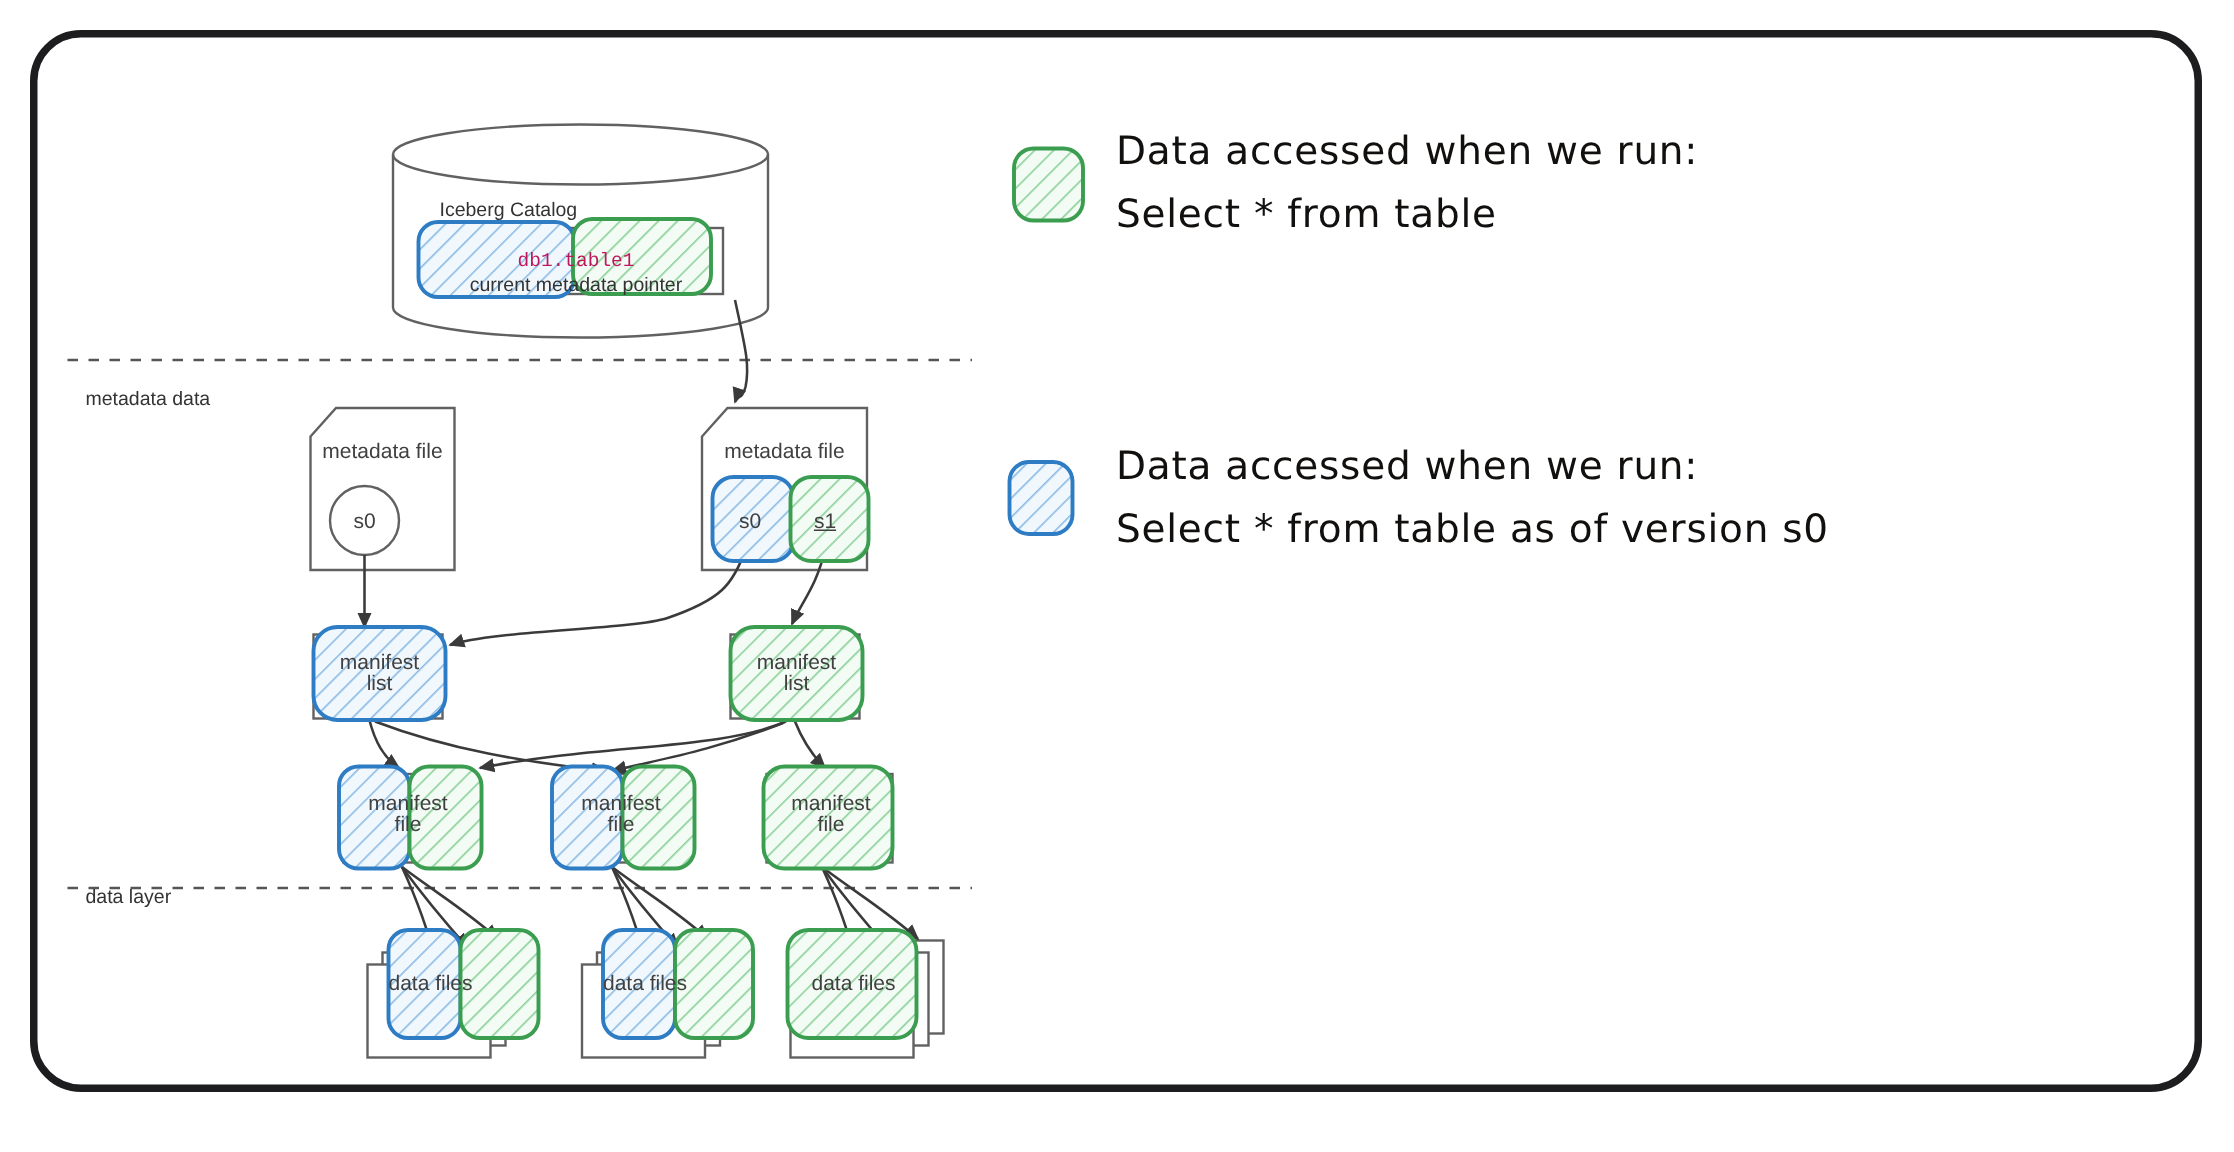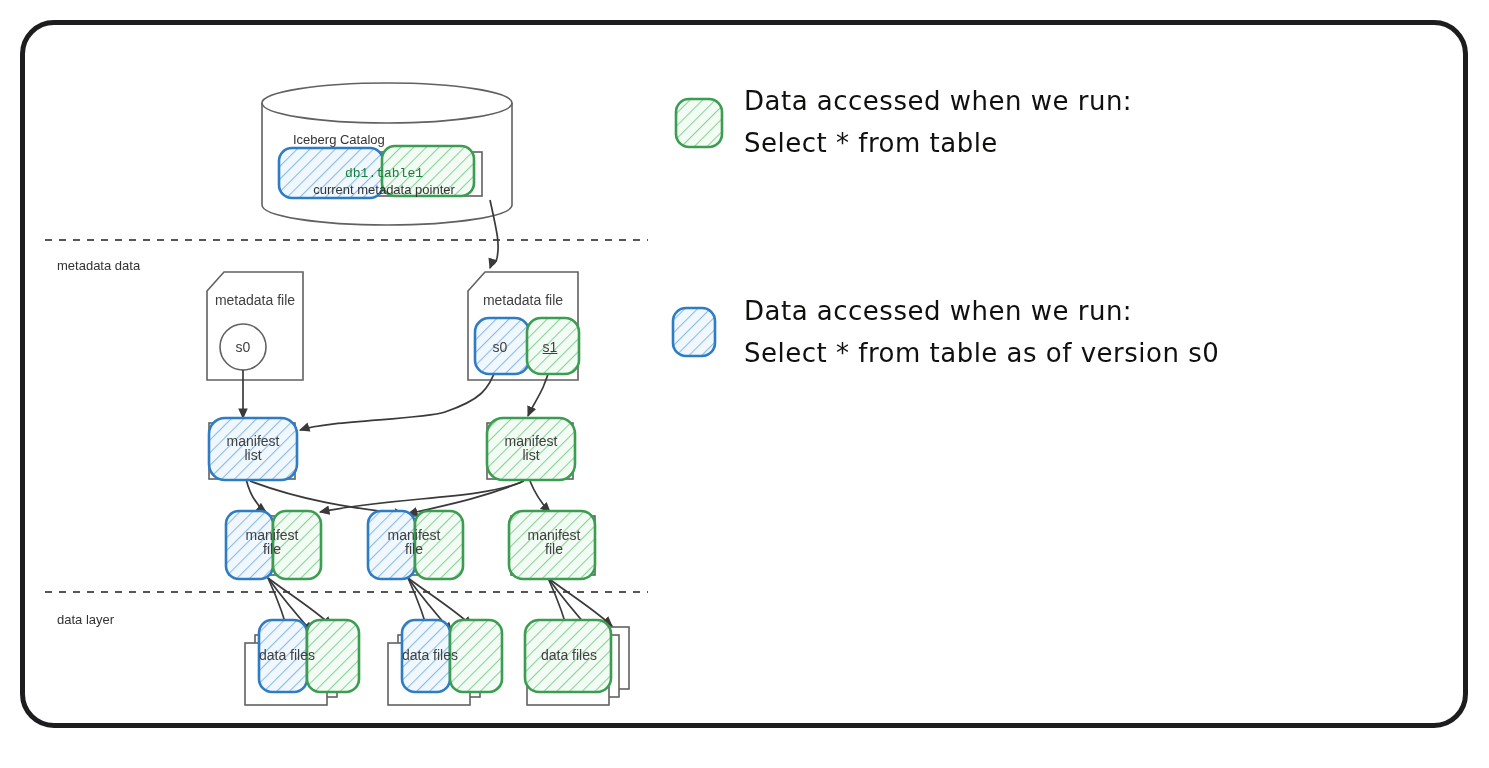--- a/index.html
+++ b/index.html
@@ -5,21 +5,21 @@
   html,body{margin:0;padding:0;background:#ffffff;}
   body{width:1489px;height:768px;overflow:hidden;
        font-family:"Liberation Sans",sans-serif;}
   #stage{position:relative;width:1489px;height:768px;}
   .frame{position:absolute;left:20px;top:20px;width:1448px;height:708px;
          border:5px solid #1d1d1f;border-radius:34px;box-sizing:border-box;}
   svg.canvas{position:absolute;left:0;top:0;width:1489px;height:768px;}
   .lbl{position:absolute;color:#333;font-size:13px;white-space:nowrap;}
   .boxtext{position:absolute;color:#404040;font-size:14px;text-align:center;
            line-height:14px;white-space:pre-line;}
-  .mono{font-family:"Liberation Mono",monospace;font-size:13px;color:#15803d;}
+  .mono{font-family:"Liberation Mono",monospace;font-size:13px;color:#be185d;}
   .legtext{position:absolute;white-space:pre-line;font-size:26px;color:#12100e;
            line-height:42px;font-family:"DejaVu Sans",sans-serif;
            letter-spacing:.5px;}
 </style>
 </head>
 <body>
 
 <div id="stage">
 
   <div class="frame"></div>
@@ -129,21 +129,21 @@
     <g stroke="#2d7cc4" stroke-width="2.6" fill="url(#hatchB)">
       <rect x="673" y="308" width="42" height="48" rx="13"></rect>
     </g>
   </svg>
 
   <div class="lbl" style="left:293px;top:92px;width:188px;margin-top:40px;">Iceberg Catalog</div>
   <div class="mono" style="position:absolute;left:290px;top:166px;width:188px;text-align:center;">db1.table1</div>
   <div class="lbl" style="left:288px;top:182px;width:192px;text-align:center;">current metadata pointer</div>
 
   <div class="lbl" style="left:57px;top:258px;">metadata data</div>
-  <div class="lbl" style="left:57px;top:612px;">data layer</div>
+  <div class="lbl" style="left:57px;top:590px;">data layer</div>
 
   <div class="boxtext" style="left:207px;top:293px;width:96px;">metadata file</div>
   <div class="boxtext" style="left:468px;top:293px;width:110px;">metadata file</div>
 
   <div class="boxtext" style="left:220px;top:340px;width:46px;">s0</div>
   <div class="boxtext" style="left:479px;top:340px;width:42px;">s0</div>
   <div class="boxtext" style="left:529px;top:340px;width:42px;text-decoration:underline;">s1</div>
 
   <div class="boxtext" style="left:209px;top:434px;width:88px;">manifest
 list</div>

